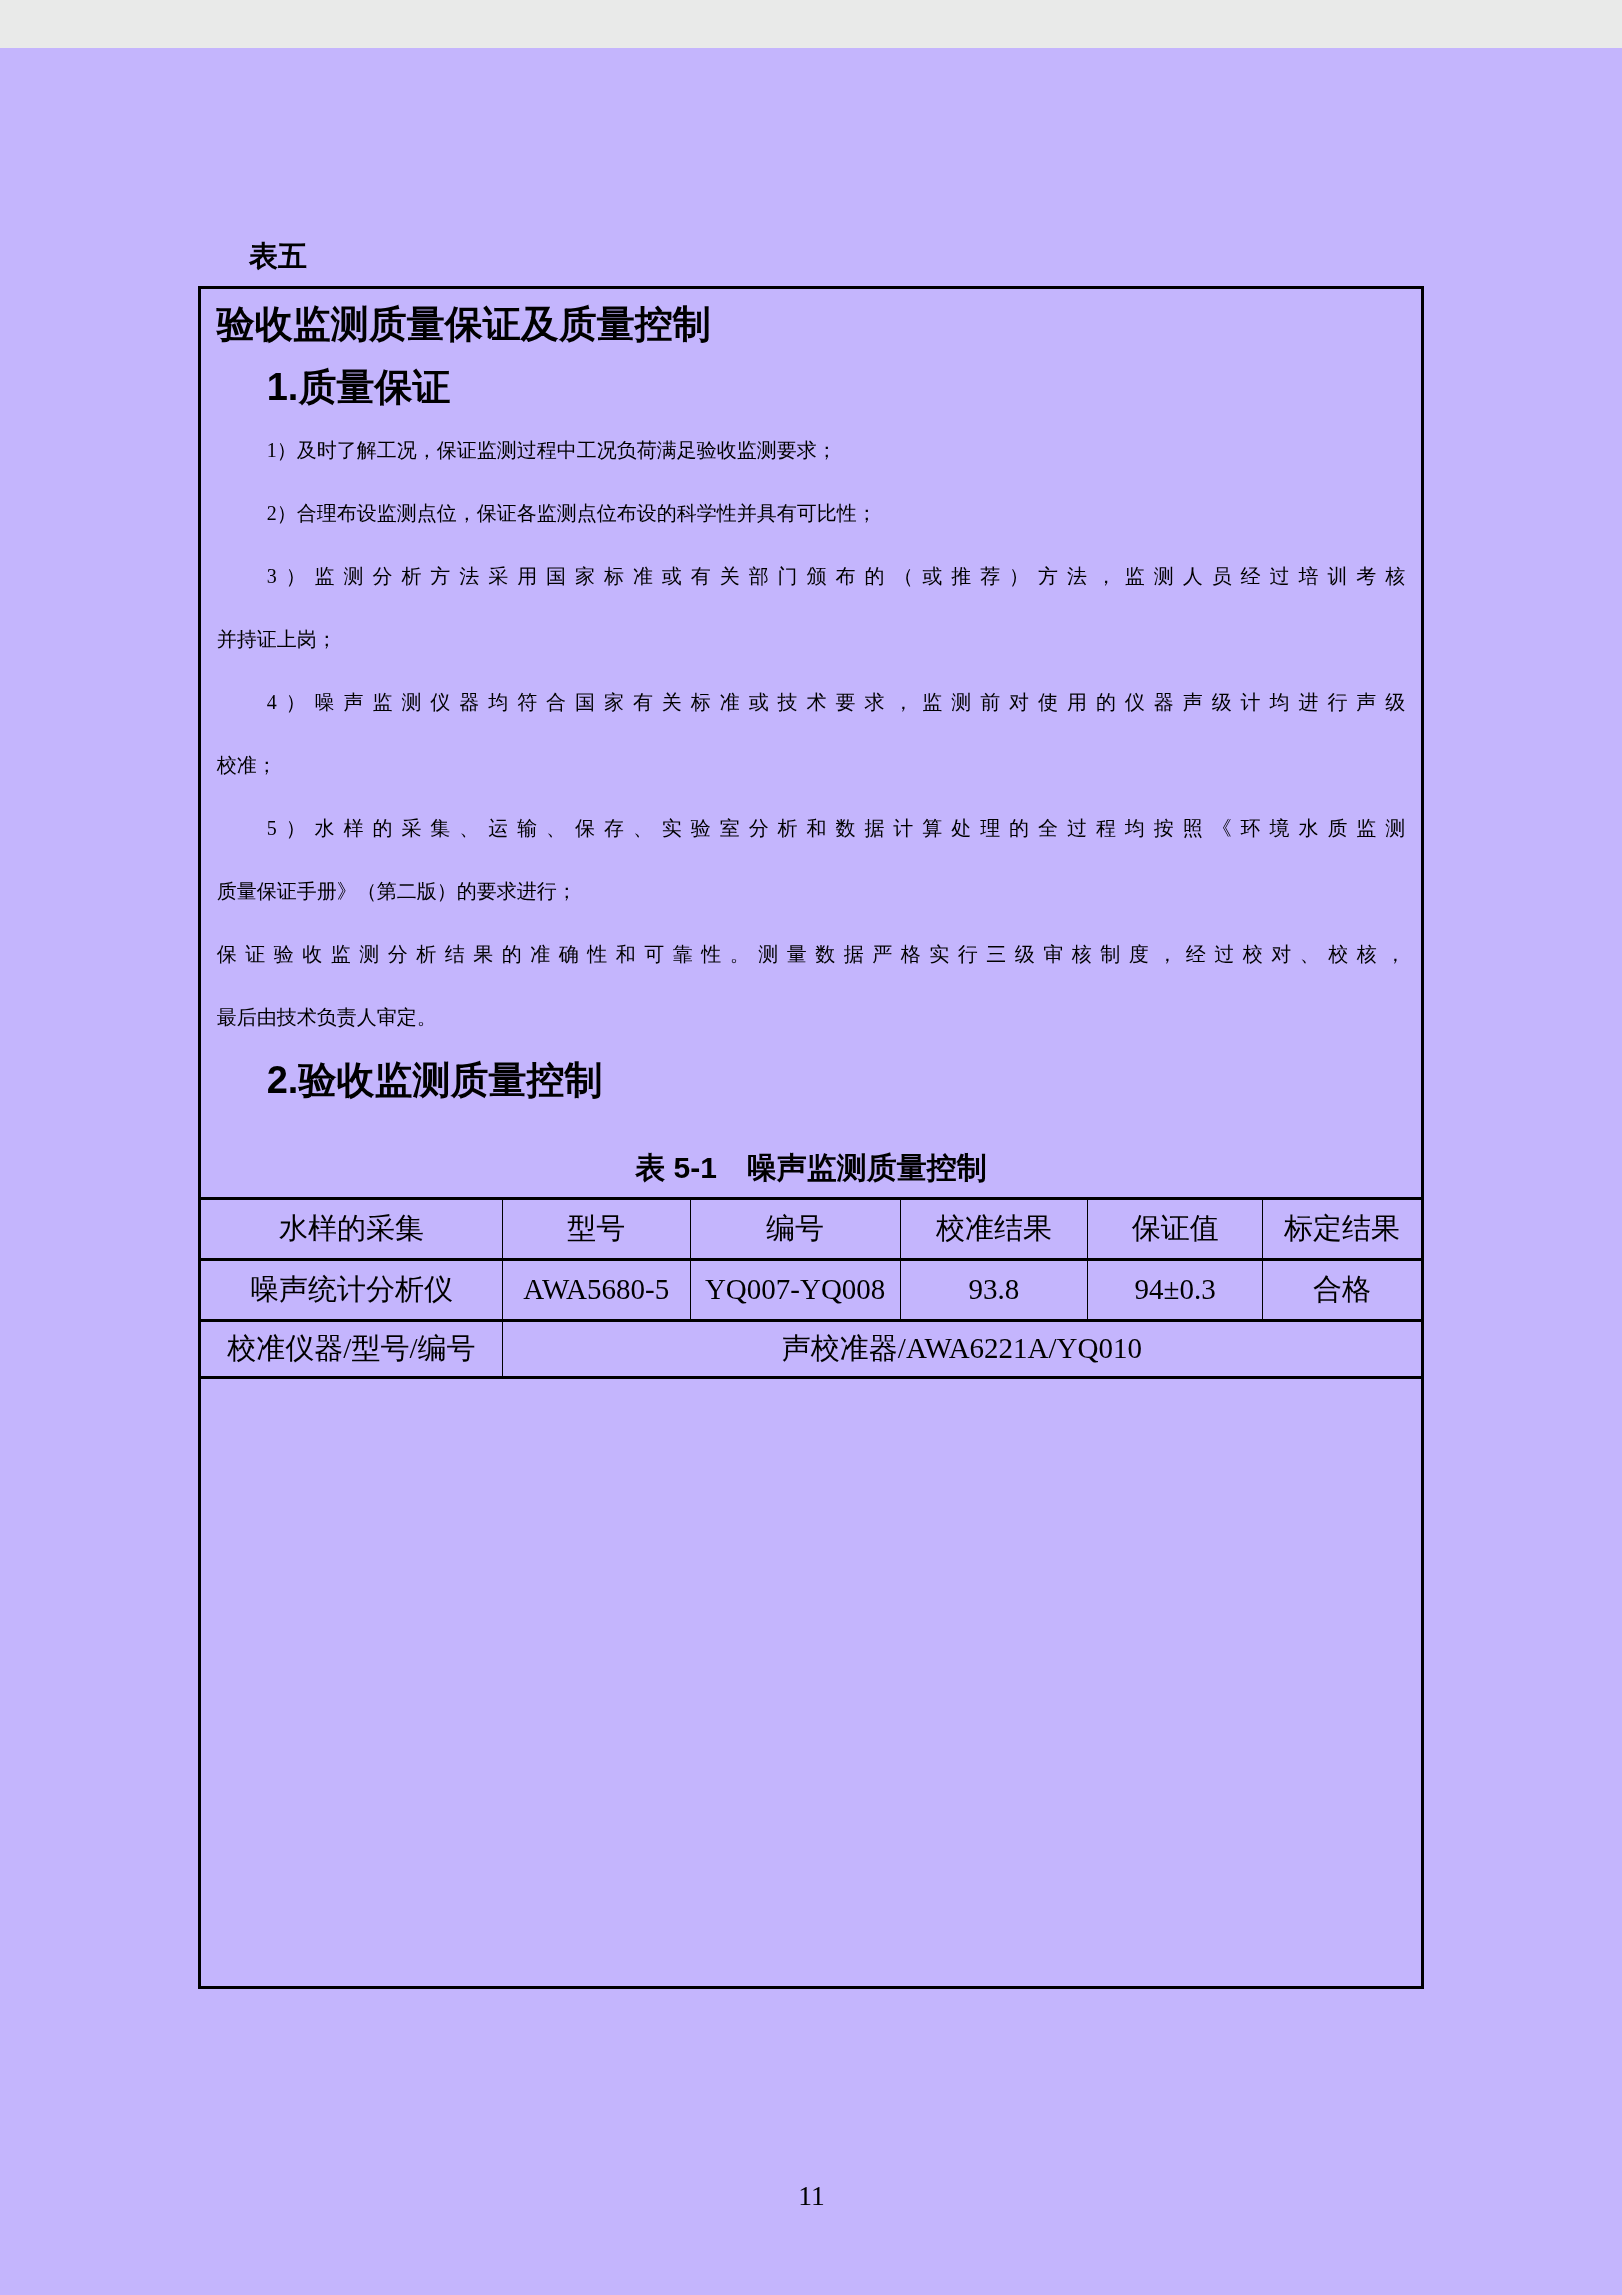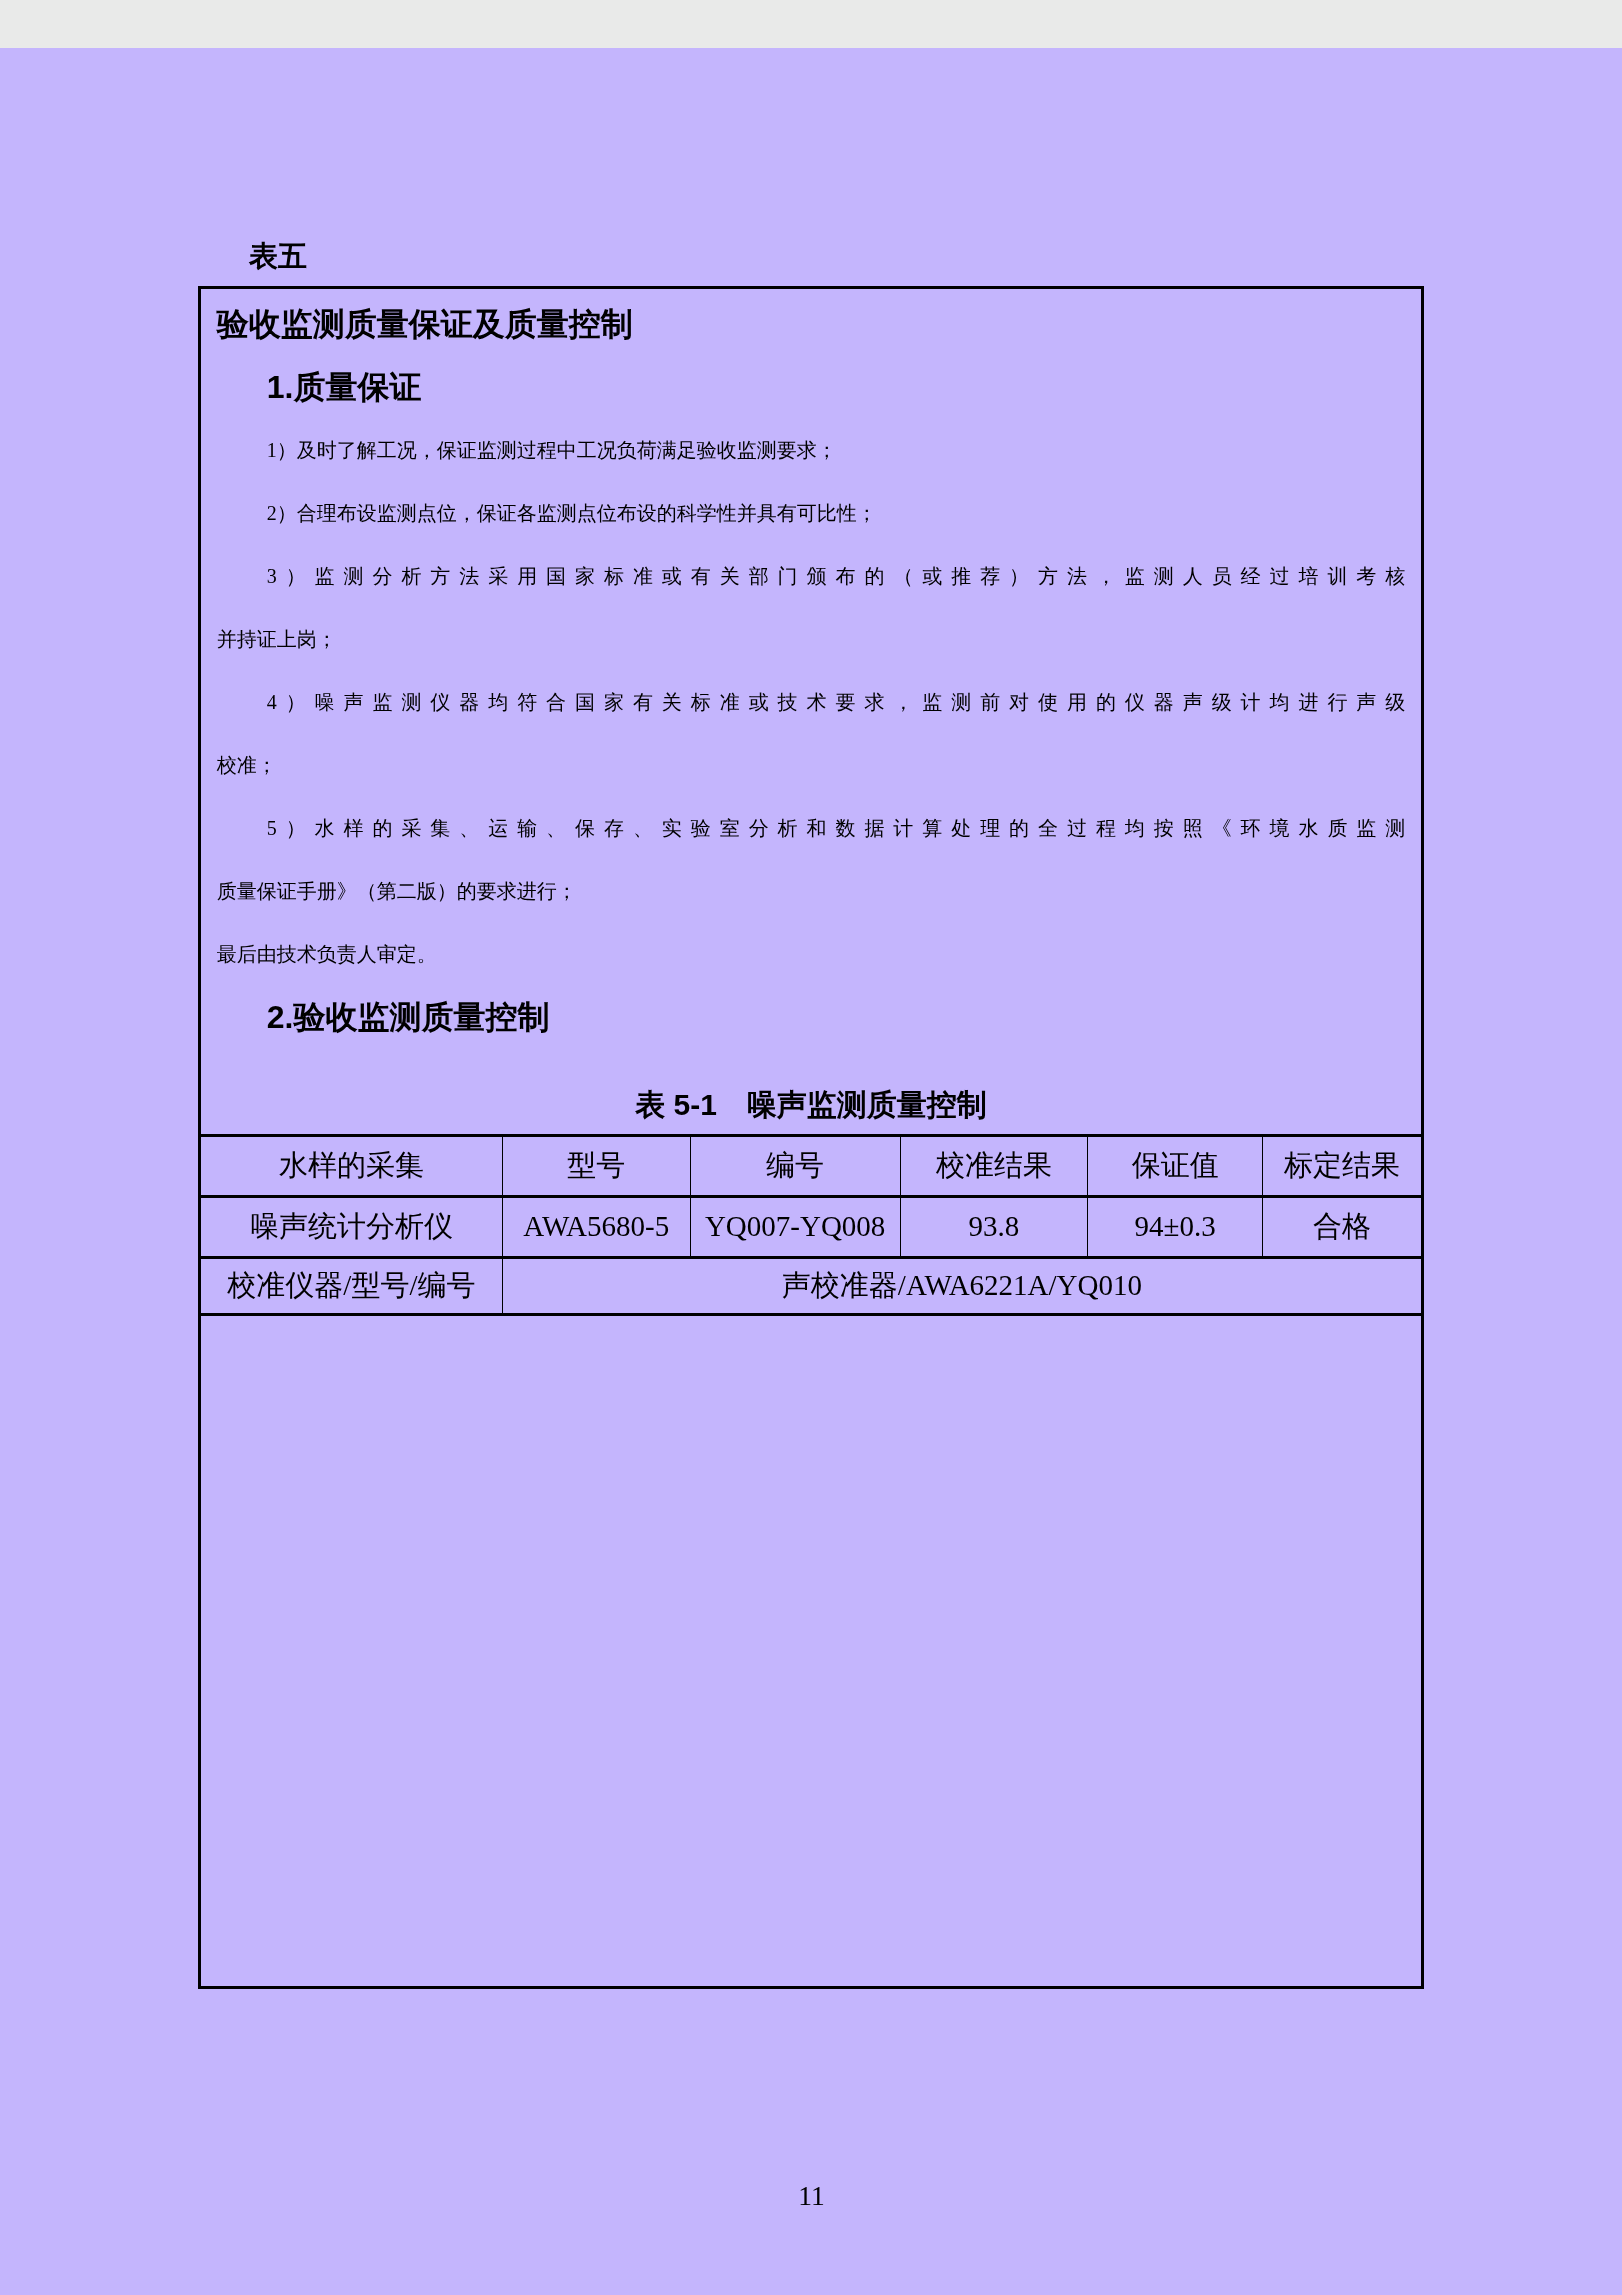--- a/index.html
+++ b/index.html
@@ -26,21 +26,21 @@
   .content{padding:3.9px 15.7px 0 15.7px;}
   .line{
     font-size:20px;
     line-height:63px;height:63px;
     white-space:nowrap;
     font-family:Liberation Serif, serif;
   }
   .wrapline{white-space:normal;}
   .heading{
     font-family:"Liberation Sans","DejaVu Sans",sans-serif;
-    font-weight:bold;font-size:32px;
+    font-weight:bold;font-size:38px;
   }
   .indent{padding-left:50px;}
   .fill{
     white-space:normal;
     text-align:justify;
     text-align-last:justify;
     text-justify:inter-character;
   }
   .caption{
     margin-top:26px;height:59px;line-height:59px;
@@ -90,20 +90,21 @@
 
       <div class="line indent fill">3）监测分析方法采用国家标准或有关部门颁布的（或推荐）方法，监测人员经过培训考核</div>
       <div class="line wrapline">并持证上岗；</div>
 
       <div class="line indent fill">4）噪声监测仪器均符合国家有关标准或技术要求，监测前对使用的仪器声级计均进行声级</div>
       <div class="line wrapline">校准；</div>
 
       <div class="line indent fill">5）水样的采集、运输、保存、实验室分析和数据计算处理的全过程均按照《环境水质监测</div>
       <div class="line wrapline">质量保证手册》（第二版）的要求进行；</div>
 
+      <div class="line fill">保证验收监测分析结果的准确性和可靠性。测量数据严格实行三级审核制度，经过校对、校核，</div>
       <div class="line wrapline">最后由技术负责人审定。</div>
 
       <div class="line heading indent">2.验收监测质量控制</div>
 
       <div class="caption">
         <span>表 5-1</span><span class="gap"></span><span>噪声监测质量控制</span>
       </div>
     </div>
 
     <table class="qc">

